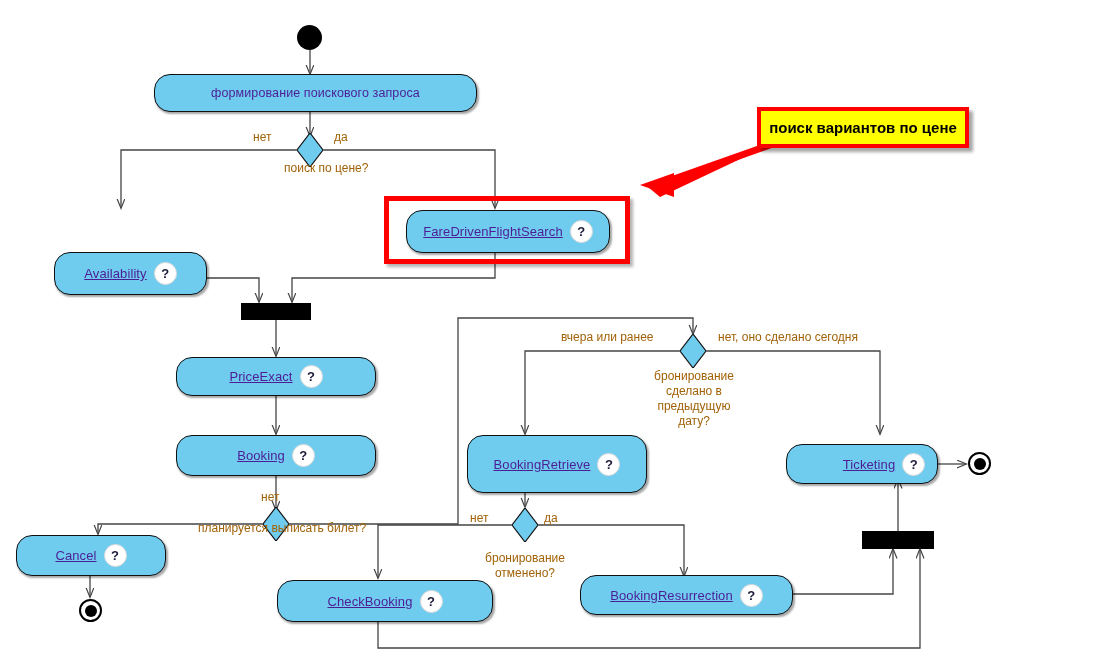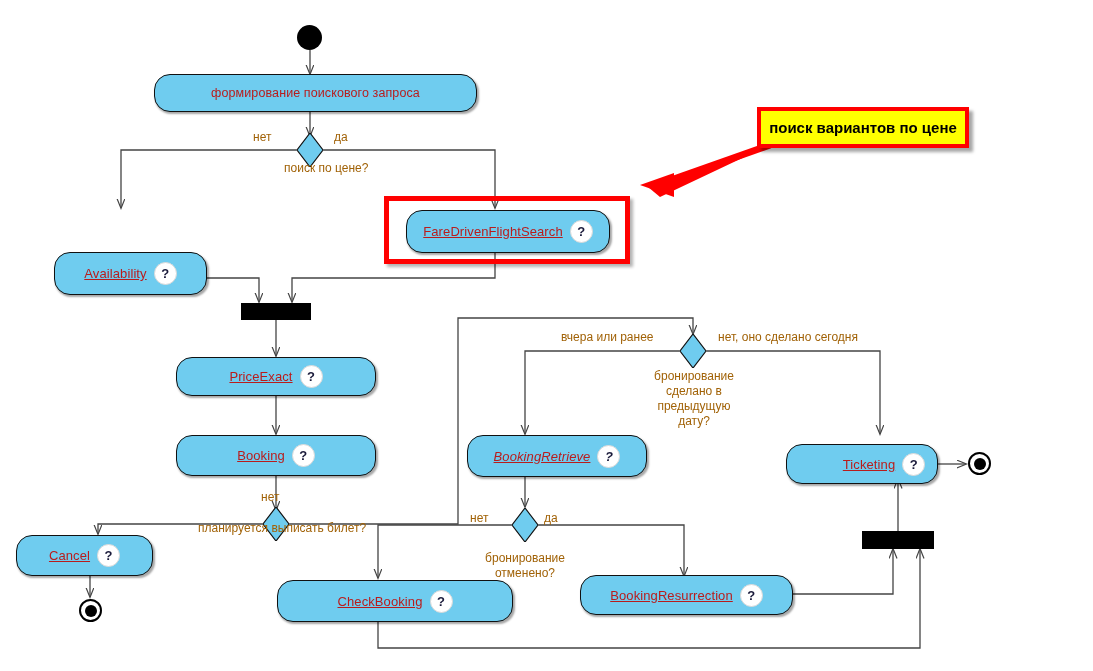--- a/index.html
+++ b/index.html
@@ -15,21 +15,21 @@
     border:1.6px solid #111;
     border-radius:16px;
     box-shadow:1.5px 2px 2px rgba(0,0,0,.35);
     display:flex;align-items:center;justify-content:center;
     gap:7px;
     color:#000;
     z-index:5;
   }
   .node .lbl{
     font-size:13px;
-    color:#b91c1c;
+    color:#4c1d95;
     text-decoration:underline;
     white-space:nowrap;
     letter-spacing:.1px;
   }
   .node.plain .lbl{text-decoration:none;font-size:12.5px;}
   .badge{
     width:21px;height:21px;border-radius:50%;
     background:#fff;border:1px solid #d9d9d9;
     display:flex;align-items:center;justify-content:center;
     font-size:13px;font-weight:bold;color:#1a1a3a;
@@ -159,33 +159,33 @@
   <div class="node" style="left:176px;top:357px;width:200px;height:39px;">
     <span class="lbl">PriceExact</span>
     <span class="badge">?</span>
   </div>
 
   <div class="node" style="left:176px;top:435px;width:200px;height:41px;">
     <span class="lbl">Booking</span>
     <span class="badge">?</span>
   </div>
 
-  <div class="node" style="left:16px;top:535px;width:137px;height:41px;text-align:right;">
+  <div class="node" style="left:16px;top:535px;width:150px;height:41px;text-align:right;">
     <span class="lbl">Cancel</span>
     <span class="badge">?</span>
   </div>
 
   <div class="final-node" style="left:79px;top:599px;"></div>
 
-  <div class="node" style="left:467px;top:435px;width:180px;height:42px;font-style:italic;">
+  <div class="node" style="left:467px;top:435px;width:180px;height:58px;">
     <span class="lbl">BookingRetrieve</span>
     <span class="badge">?</span>
   </div>
 
-  <div class="node" style="left:277px;top:580px;width:236px;height:42px;">
+  <div class="node" style="left:277px;top:580px;width:216px;height:42px;">
     <span class="lbl">CheckBooking</span>
     <span class="badge">?</span>
   </div>
 
   <div class="node" style="left:580px;top:575px;width:213px;height:40px;">
     <span class="lbl">BookingResurrection</span>
     <span class="badge">?</span>
   </div>
 
   <div class="bar" style="left:862px;top:531px;width:72px;height:18px;"></div>

